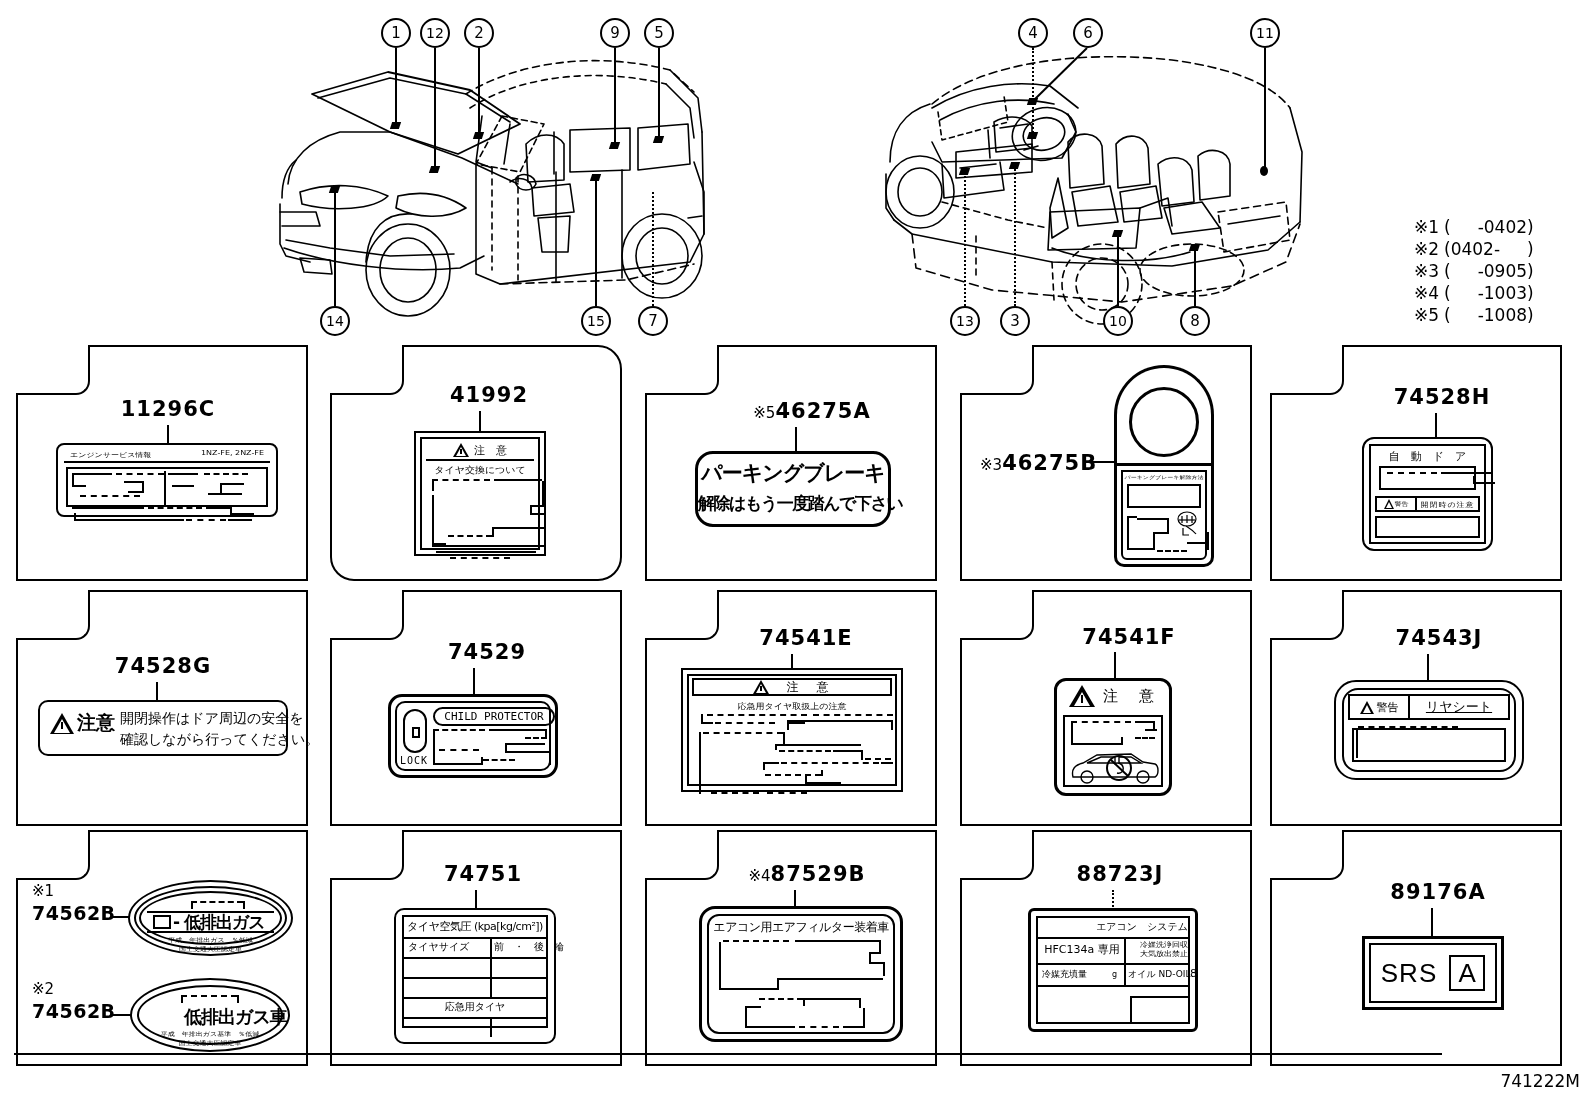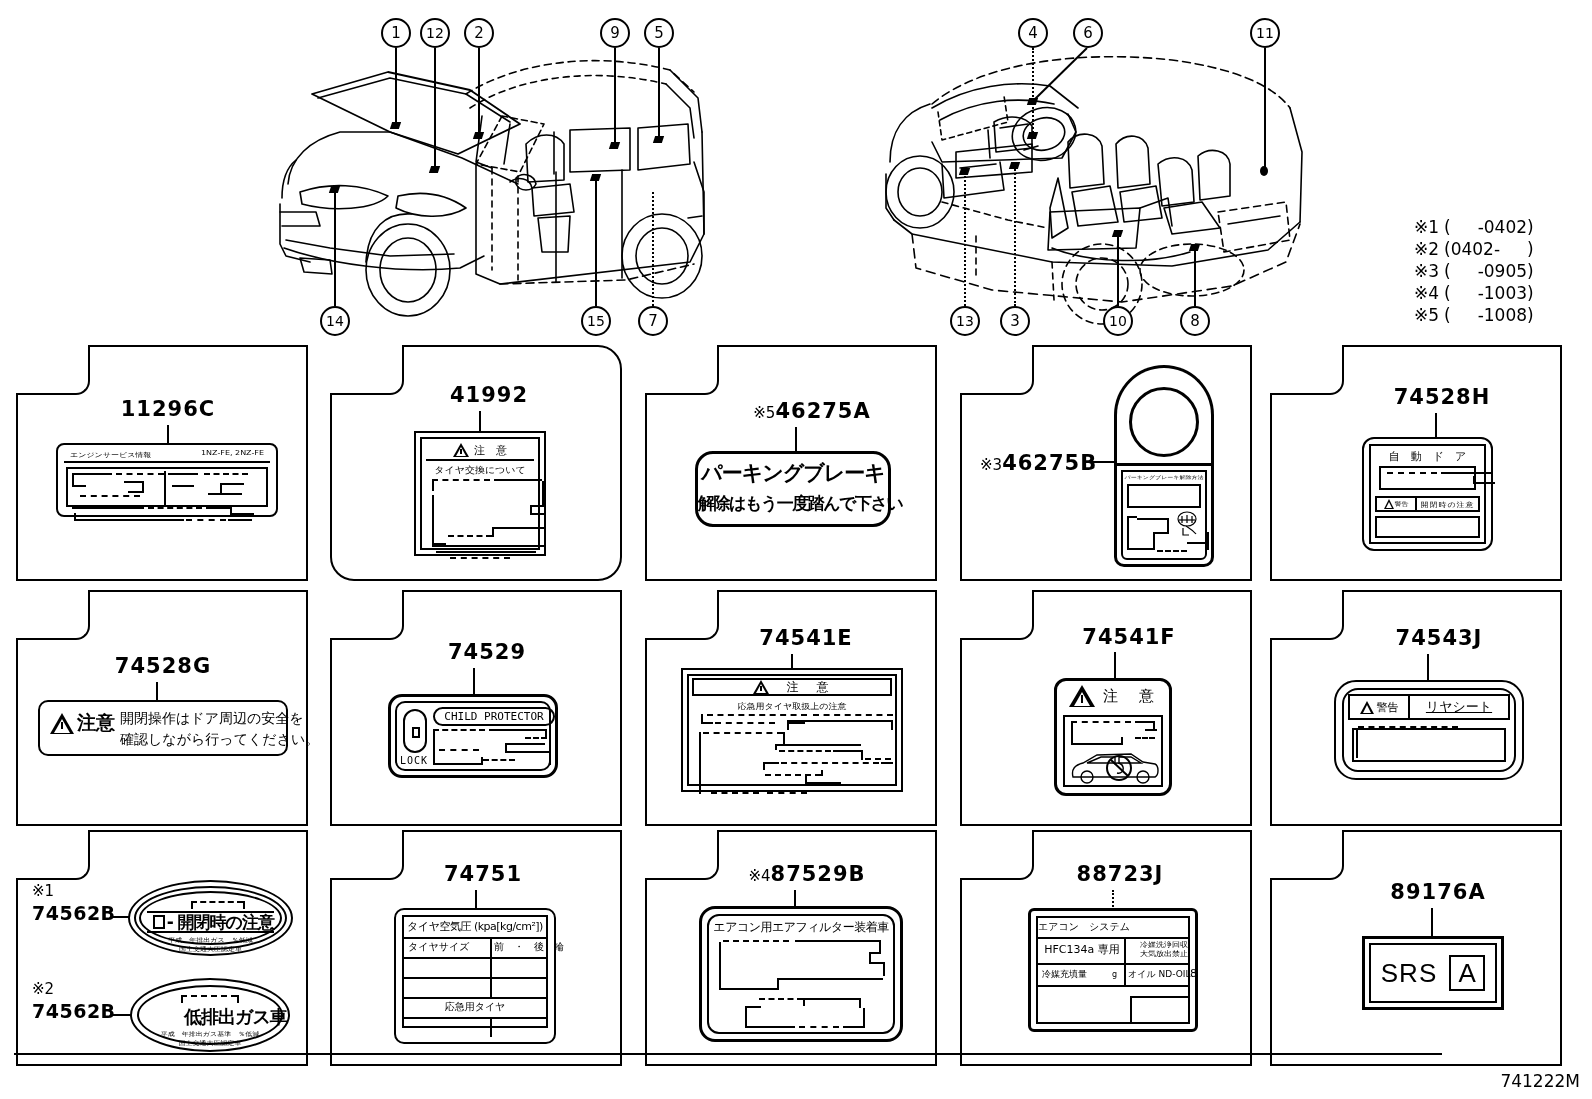--- a/index.html
+++ b/index.html
@@ -743,21 +743,21 @@
     </div>
     <div class="row-line" style="left:92px; top:84px; width:22px;"></div>
     <div class="lbl" style="left:110px; top:48px; width:165px; height:76px; border:2px solid #000; border-radius:50%;">
       <div style="position:absolute; inset:4px; border:2px solid #000; border-radius:50%;">
         <div style="position:absolute; inset:3px; border:2px solid #000; border-radius:50%;">
           <div class="scribble d" style="left:50px; top:8px; width:52px;"></div>
           <div class="scribble v" style="left:50px; top:8px; height:8px;"></div>
           <div class="scribble v" style="left:102px; top:8px; height:8px;"></div>
           <div style="position:absolute; left:6px; top:18px; right:6px; height:22px; border-top:2px solid #000; border-bottom:2px solid #000; display:flex; align-items:center; padding-left:6px; gap:2px;">
             <span style="display:inline-block; width:18px; height:14px; border:2px solid #000;"></span>
-            <span class="jp" style="font-size:17px; font-weight:bold; letter-spacing:-1px;">- 開閉時の注意</span>
+            <span class="jp" style="font-size:17px; font-weight:bold; letter-spacing:-1px;">- 低排出ガス</span>
           </div>
           <div class="jp" style="position:absolute; left:0; right:0; top:42px; text-align:center; font-size:7px; transform:scaleY(0.85);">平成　年排出ガス　％低減</div>
           <div class="jp" style="position:absolute; left:0; right:0; top:51px; text-align:center; font-size:7px; transform:scaleY(0.85);">国土交通大臣認定車</div>
         </div>
       </div>
     </div>
 
     <div class="abs" style="left:14px; top:148px;">
       <div class="jp" style="font-size:15px;">※2</div>
       <div class="partno" style="font-size:19px; margin-top:2px;">74562B</div>
@@ -840,21 +840,21 @@
 
   <div class="panel" style="left:960px; top:830px; width:292px; height:236px;">
     <div class="panel-tab"></div>
     <div class="panel-num wide">14</div>
     <div class="panel-title" style="left:88px; top:30px; width:140px;">
       <span class="mk"></span><span>88723J</span>
     </div>
     <div class="stem dotted" style="left:150px; top:58px; height:20px; background:none; border-left:2px dotted #000; width:0;"></div>
     <div class="lbl" style="left:66px; top:76px; width:170px; height:124px; border:3px solid #000; border-radius:6px;">
       <div style="position:absolute; inset:5px; border:2px solid #000;">
-        <div class="jp" style="position:absolute; left:0; right:0; top:2px; text-align:left; font-size:10px;">エアコン　システム</div>
+        <div class="jp" style="position:absolute; left:0; right:0; top:2px; text-align:right; font-size:10px;">エアコン　システム</div>
         <div class="row-line" style="left:0; top:19px; width:100%;"></div>
         <div class="row-line" style="left:0; top:45px; width:100%;"></div>
         <div class="row-line" style="left:0; top:67px; width:100%;"></div>
         <div class="col-line" style="left:86px; top:19px; height:48px;"></div>
         <div style="position:absolute; left:4px; top:24px; width:80px; text-align:center; font-family:'DejaVu Sans', sans-serif; font-size:11px;">HFC134a 専用</div>
         <div class="jp" style="position:absolute; left:88px; top:22px; width:76px; text-align:center; font-size:8px; line-height:10px; transform:scaleY(0.9);">
           <div>冷媒洗浄回収</div>
           <div>大気放出禁止</div>
         </div>
         <div class="jp" style="position:absolute; left:4px; top:50px; font-size:9px;">冷媒充填量</div>

